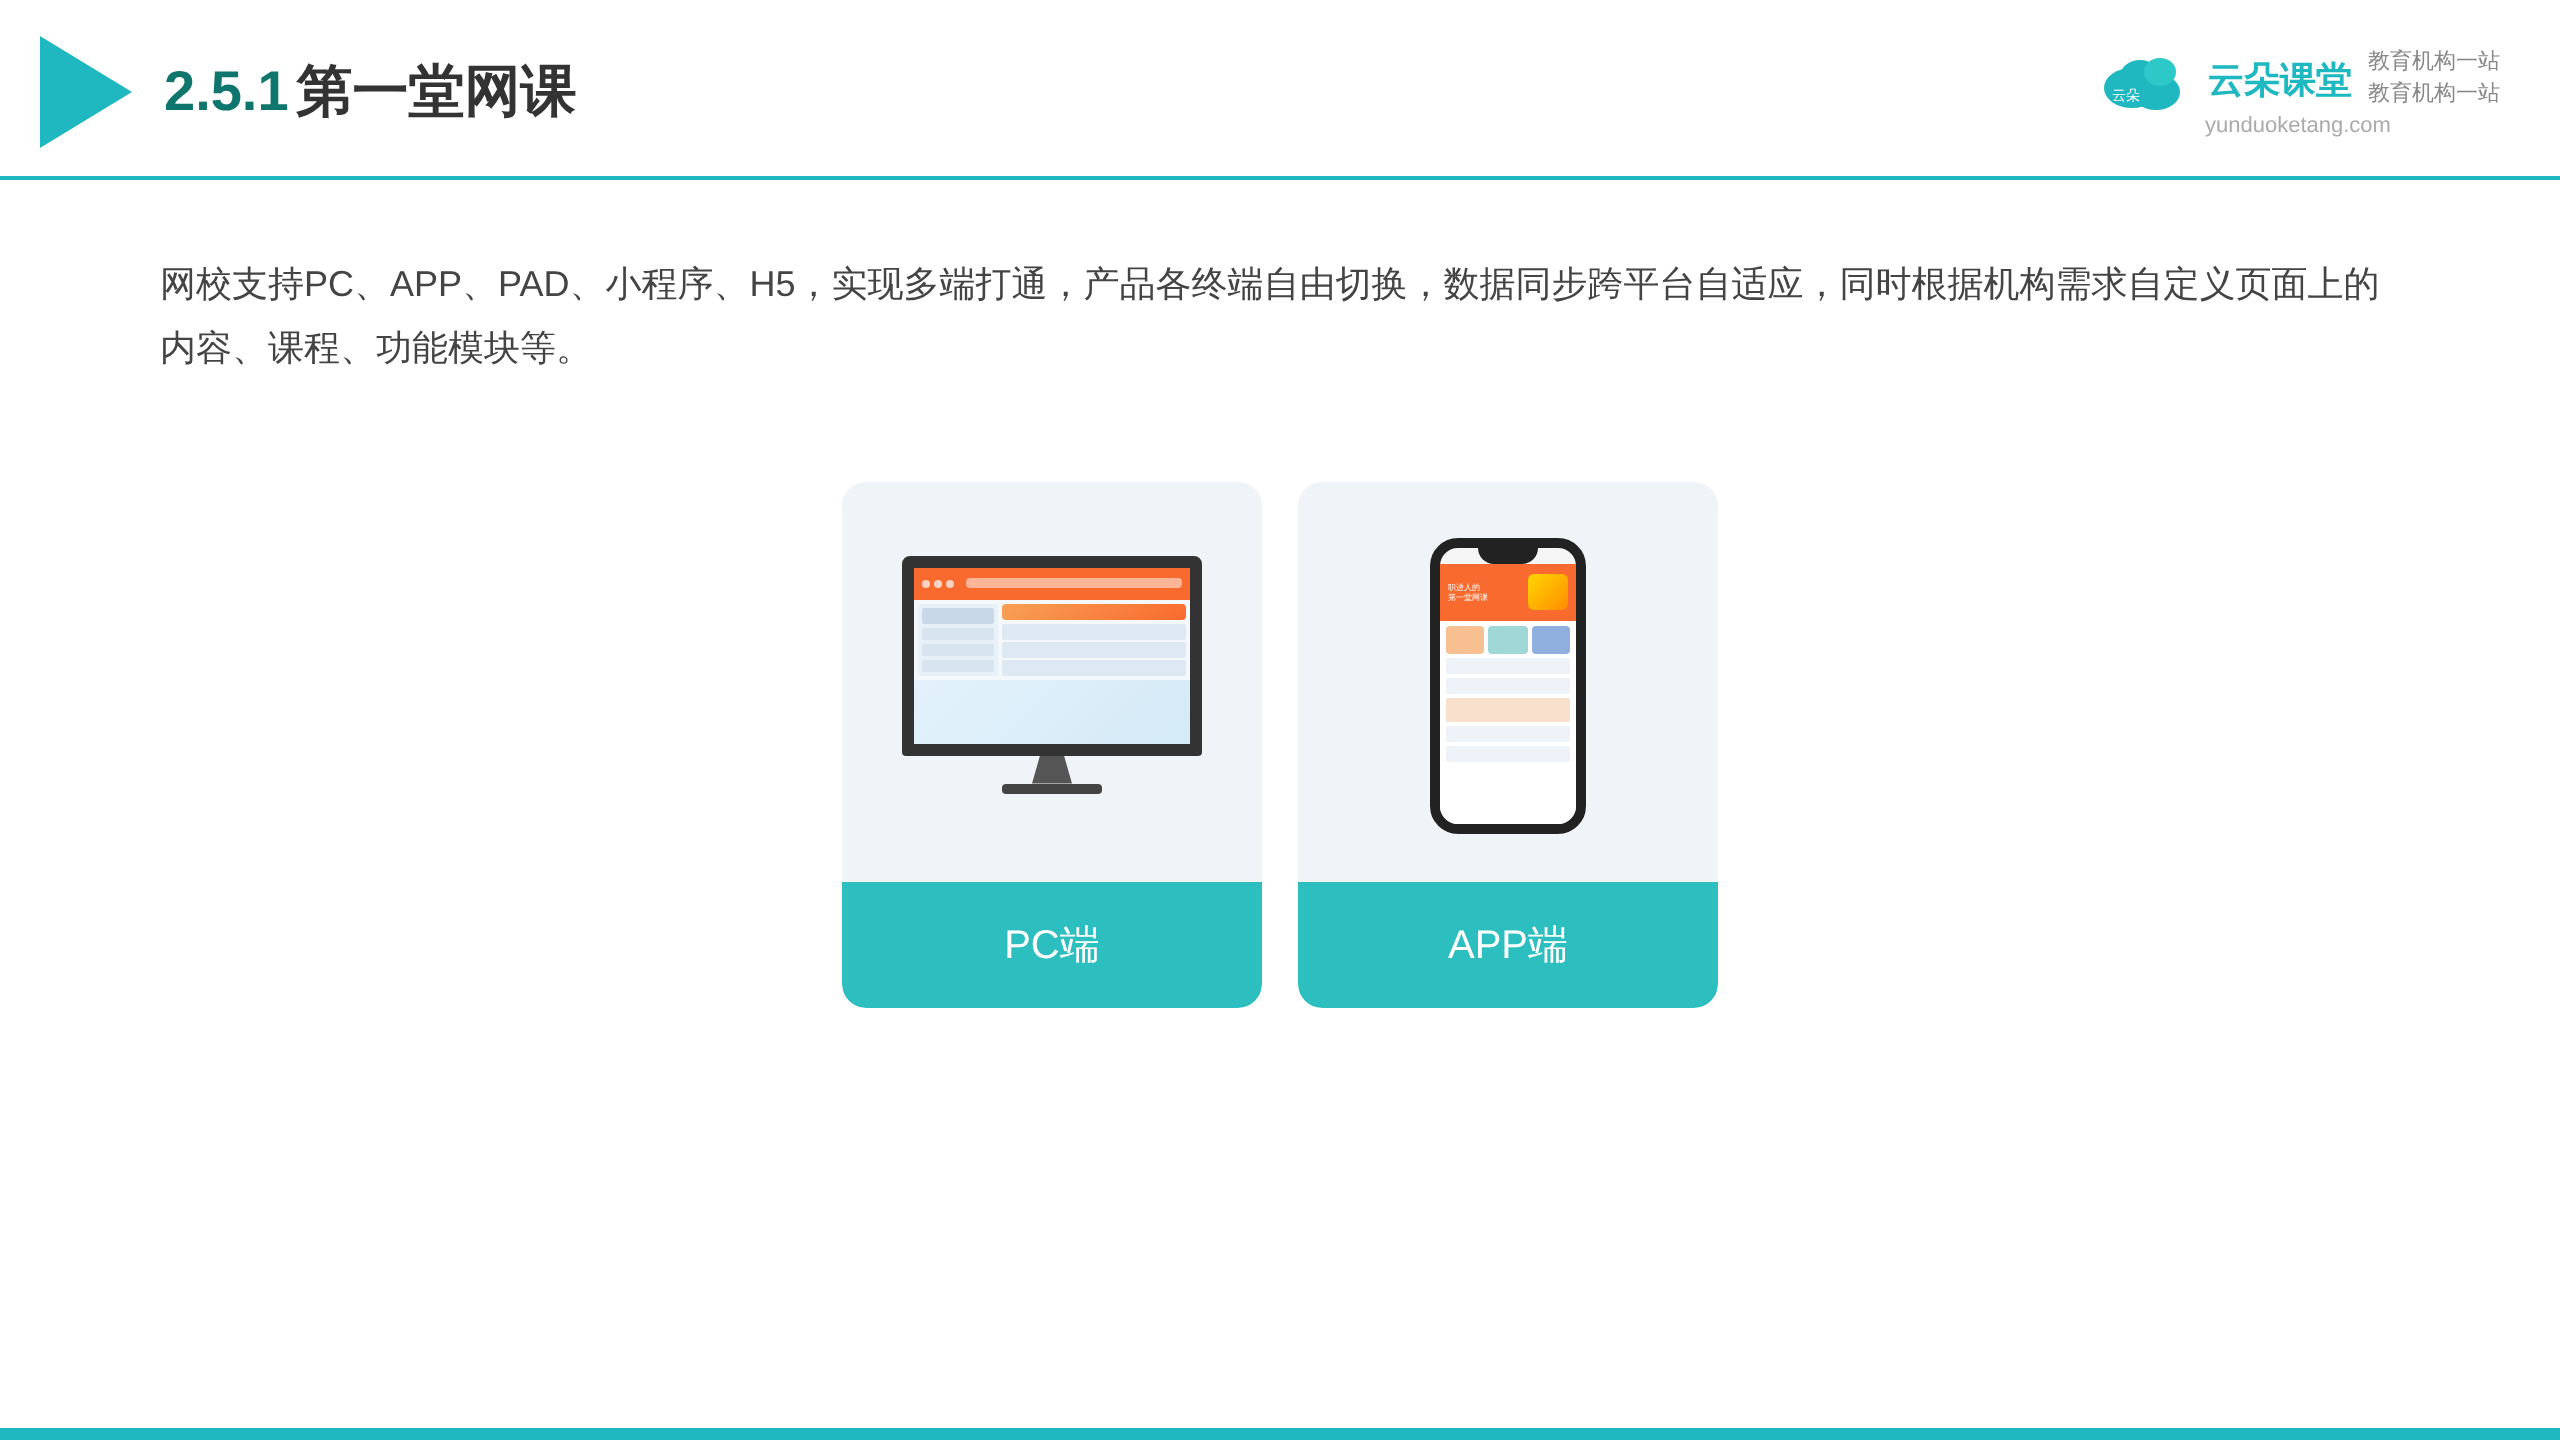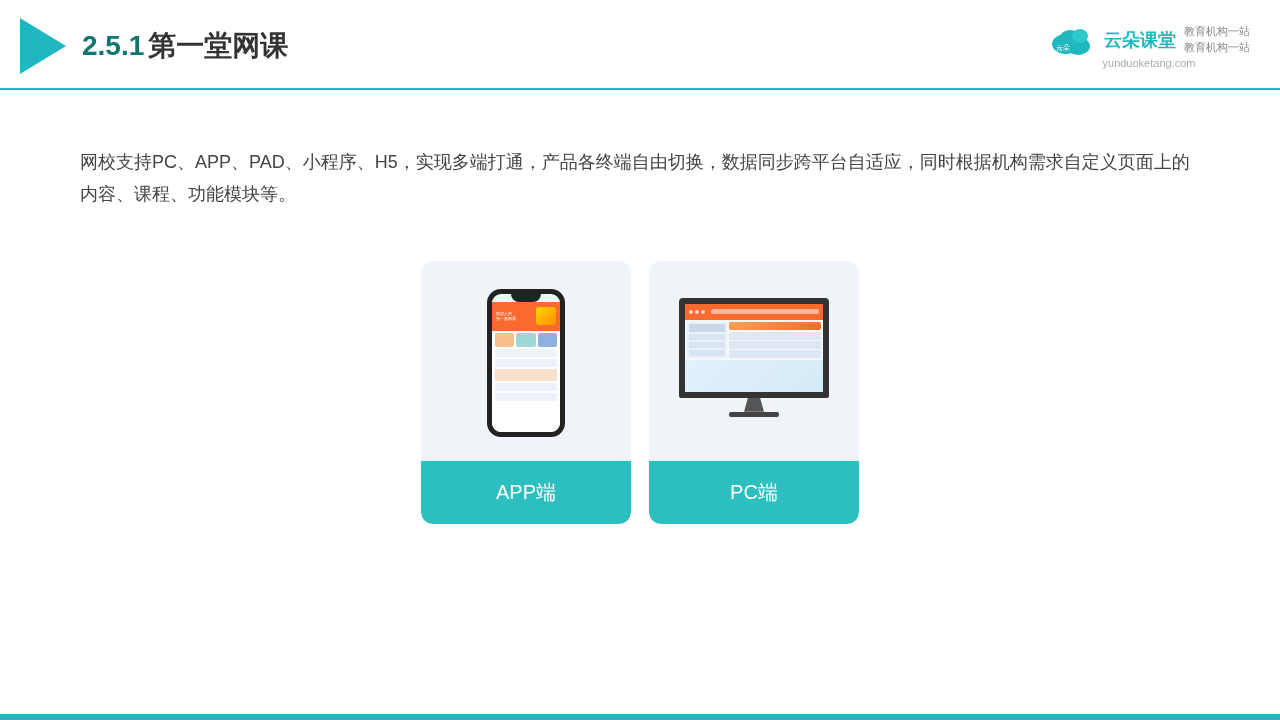--- a/index.html
+++ b/index.html
@@ -62,21 +62,21 @@
       font-weight: bold;
     }
     .brand-url {
       font-size: 11px;
       color: #aaa;
       margin-top: 1px;
     }
 
     
     .description {
-      padding: 56px 80px 0 80px;
+      padding: 36px 80px 0 80px;
       font-size: 18px;
       color: #444;
       line-height: 1.8;
     }
 
     
     .cards-section {
       display: flex;
       justify-content: center;
       gap: 18px;
@@ -431,47 +431,20 @@
     </div>
     <div class="brand-url">yunduoketang.com</div>
   </div>
 </div>
 
 <div class="description">
   <p>网校支持PC、APP、PAD、小程序、H5，实现多端打通，产品各终端自由切换，数据同步跨平台自适应，同时根据机构需求自定义页面上的内容、课程、功能模块等。</p>
 </div>
 
 <div class="cards-section">
-
-  <div class="card">
-    <div class="card-image-area">
-      <div class="phone-shape">
-        <div class="phone-notch"></div>
-        <div class="phone-screen">
-          <div class="phone-top-bar">
-            <div class="phone-top-text">职进人的<br>第一堂网课</div>
-            <div class="phone-top-img"></div>
-          </div>
-          <div class="phone-body">
-            <div class="phone-grid">
-              <div class="phone-grid-item" style="background:#f8c090;"></div>
-              <div class="phone-grid-item" style="background:#a0d8d8;"></div>
-              <div class="phone-grid-item" style="background:#90b0e0;"></div>
-            </div>
-            <div class="phone-list-item"></div>
-            <div class="phone-list-item"></div>
-            <div class="phone-list-item" style="height:12px;background:#f8e0cc;"></div>
-            <div class="phone-list-item"></div>
-            <div class="phone-list-item"></div>
-          </div>
-        </div>
-      </div>
-    </div>
-    <div class="card-label">APP端</div>
-  </div>
 
   <div class="card">
     <div class="card-image-area">
       <div class="pc-monitor">
         <div class="monitor-screen">
           <div class="monitor-nav">
             <div class="monitor-dot"></div>
               <div class="monitor-dot"></div>
               <div class="monitor-dot"></div>
             <div style="flex:1;height:5px;background:rgba(255,255,255,0.5);border-radius:2px;margin-left:4px;"></div>
@@ -493,18 +466,45 @@
             </div>
           </div>
         </div>
         <div class="monitor-stand"></div>
         <div class="monitor-base"></div>
       </div>
     </div>
     <div class="card-label">PC端</div>
   </div>
 
+  <div class="card">
+    <div class="card-image-area">
+      <div class="phone-shape">
+        <div class="phone-notch"></div>
+        <div class="phone-screen">
+          <div class="phone-top-bar">
+            <div class="phone-top-text">职进人的<br>第一堂网课</div>
+            <div class="phone-top-img"></div>
+          </div>
+          <div class="phone-body">
+            <div class="phone-grid">
+              <div class="phone-grid-item" style="background:#f8c090;"></div>
+              <div class="phone-grid-item" style="background:#a0d8d8;"></div>
+              <div class="phone-grid-item" style="background:#90b0e0;"></div>
+            </div>
+            <div class="phone-list-item"></div>
+            <div class="phone-list-item"></div>
+            <div class="phone-list-item" style="height:12px;background:#f8e0cc;"></div>
+            <div class="phone-list-item"></div>
+            <div class="phone-list-item"></div>
+          </div>
+        </div>
+      </div>
+    </div>
+    <div class="card-label">APP端</div>
+  </div>
+
 
 
 
 </div>
 
 <div class="bottom-bar"></div>
 
 </body></html>

